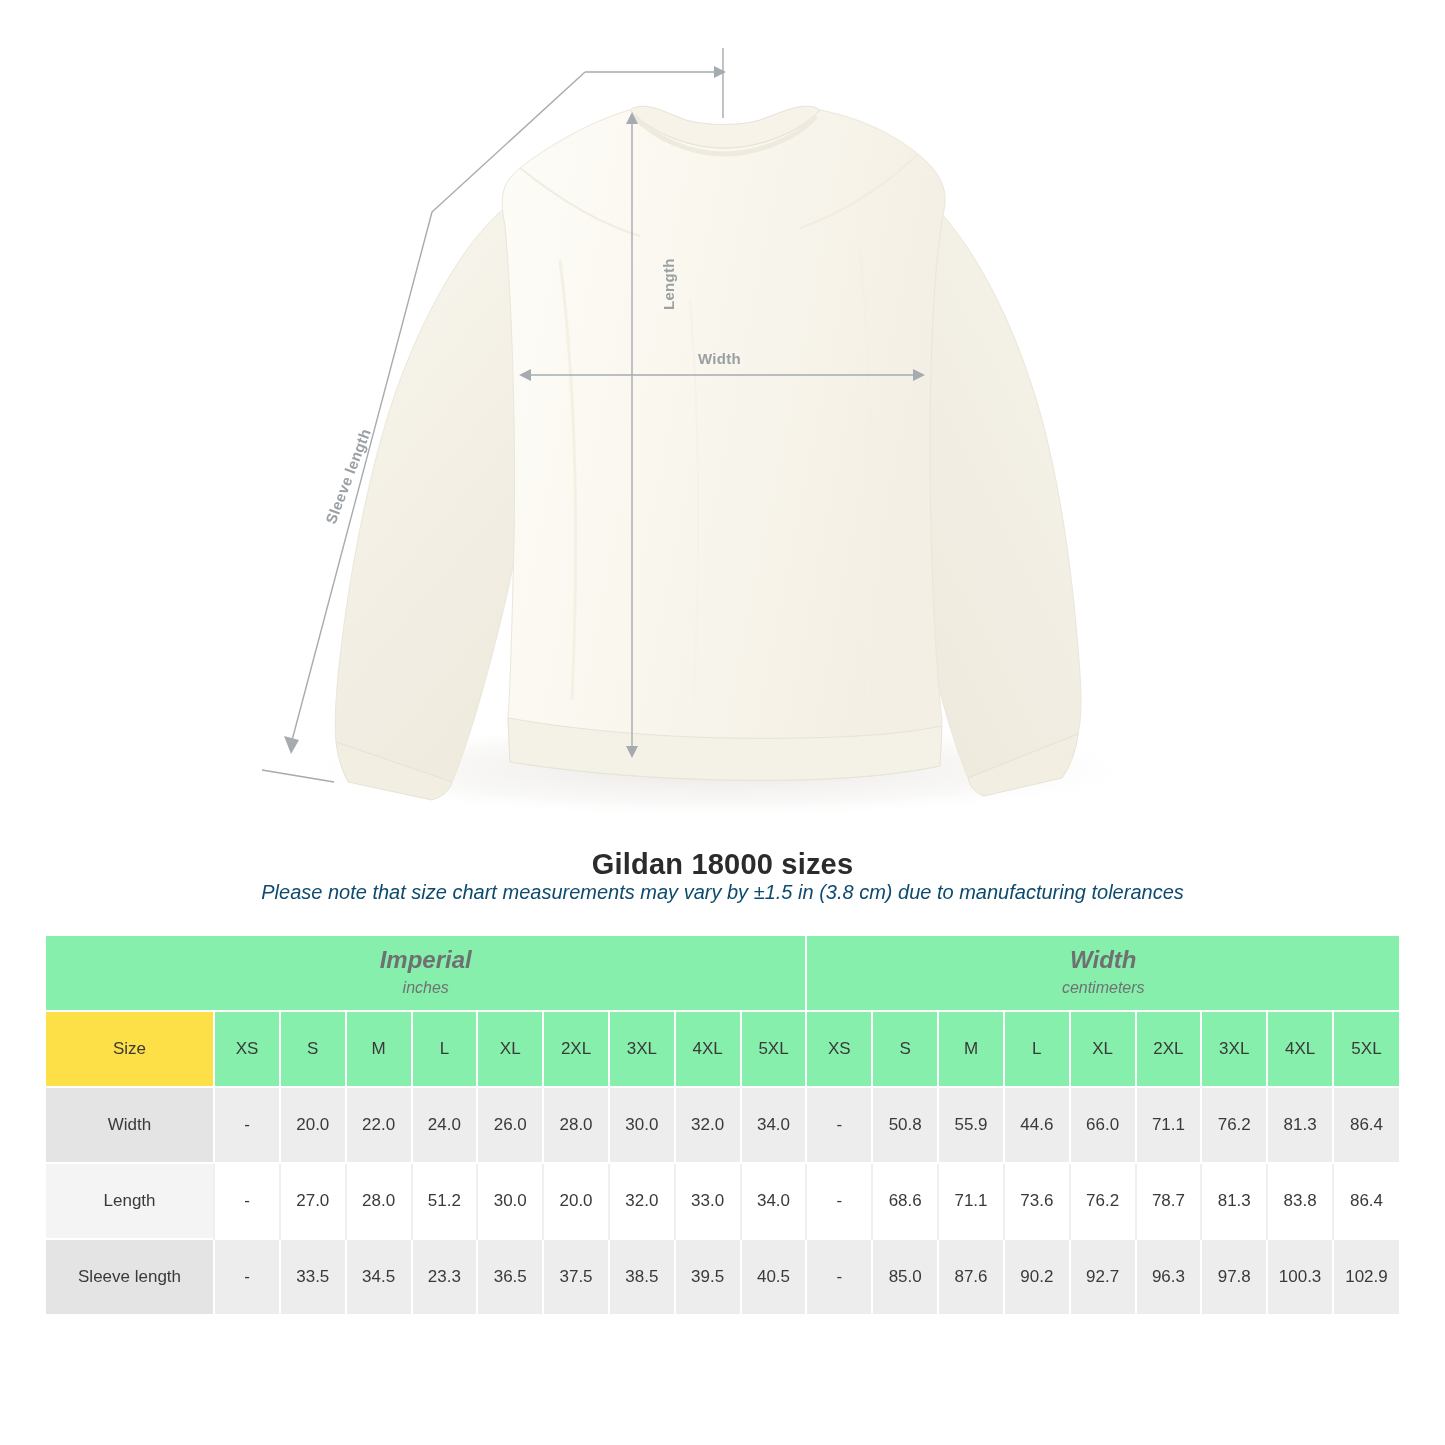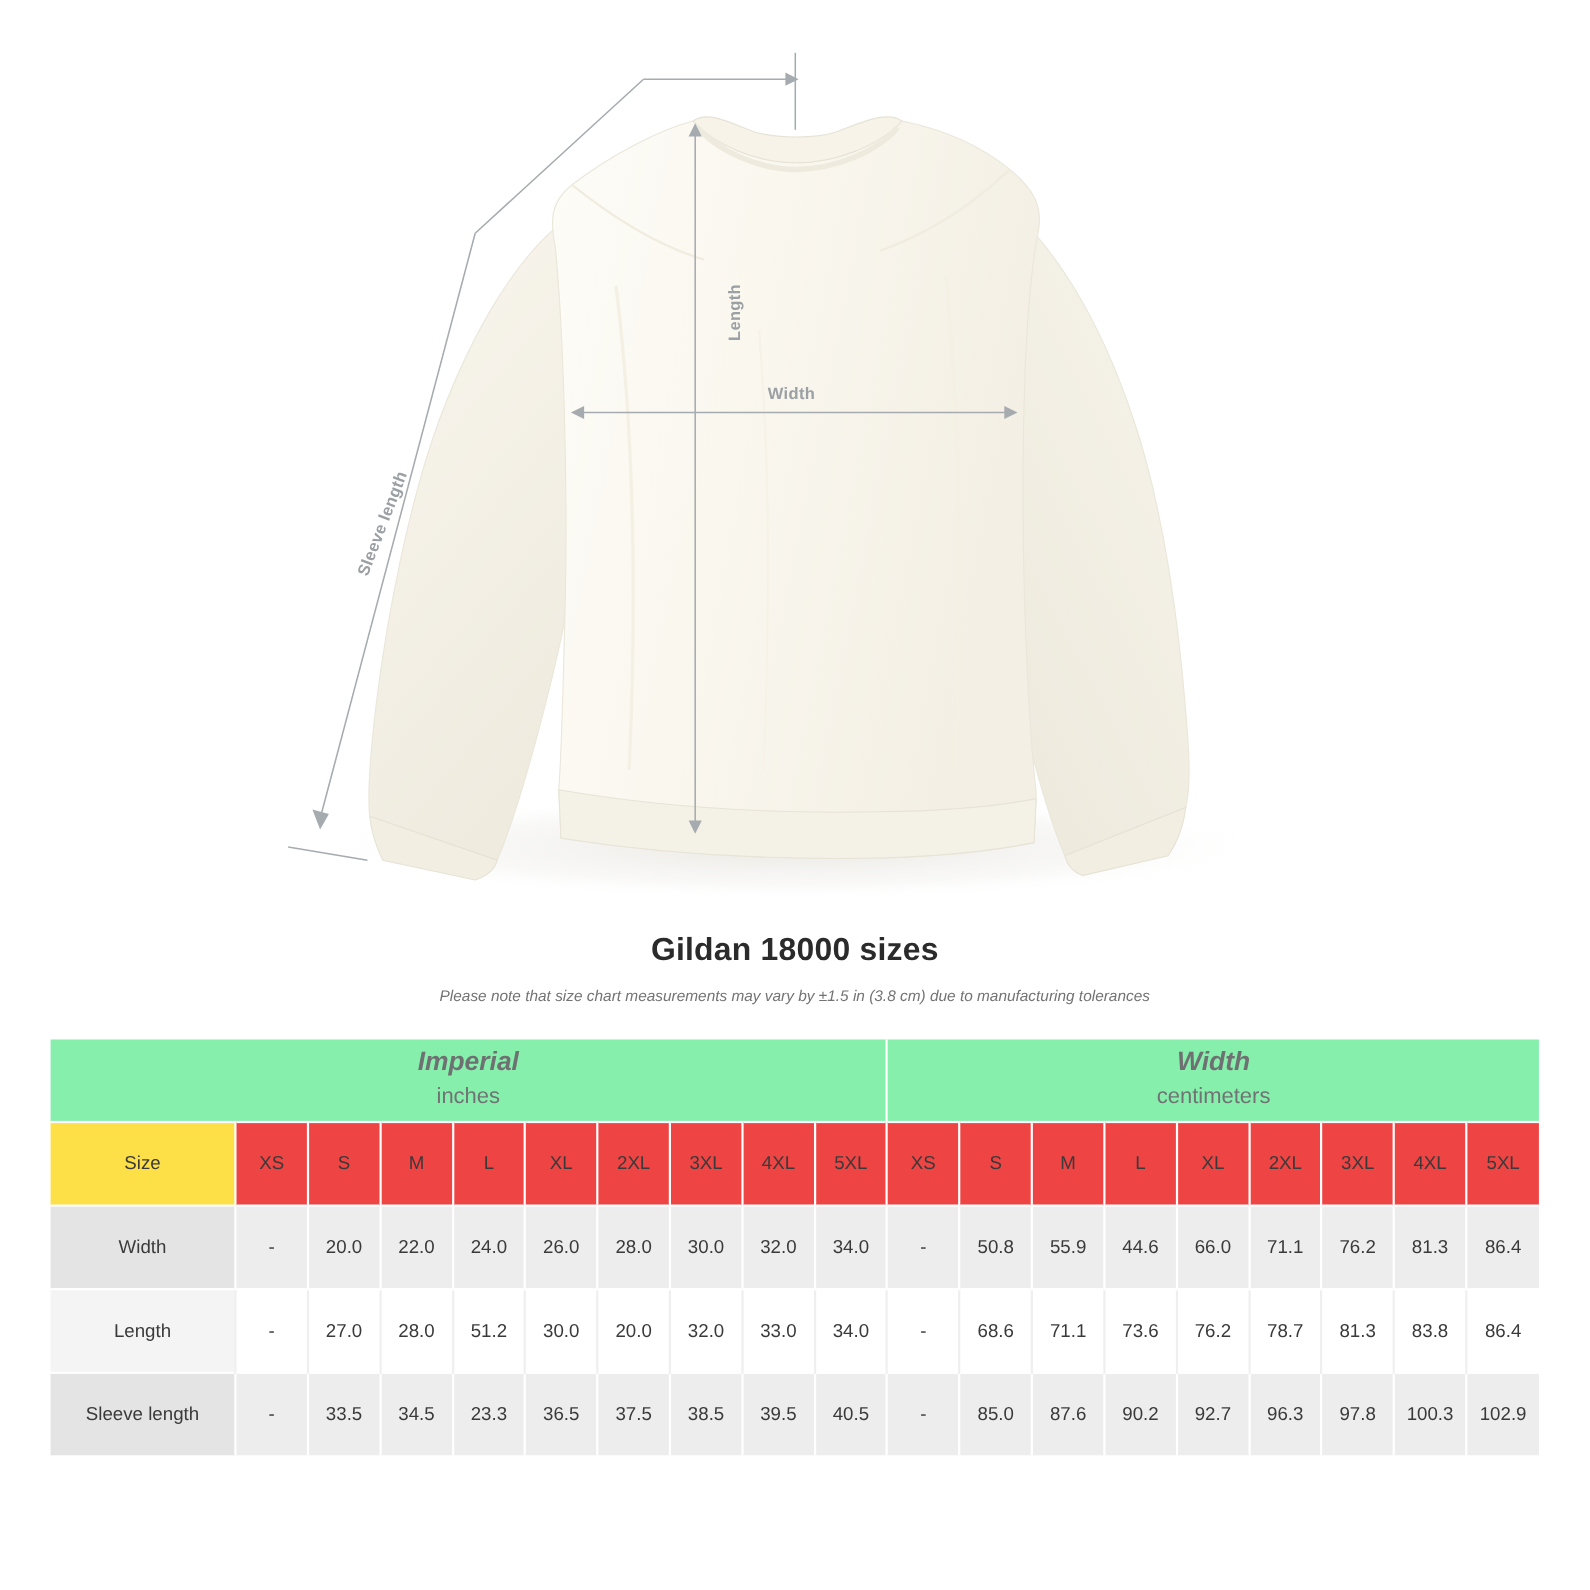--- a/index.html
+++ b/index.html
@@ -56,24 +56,23 @@
     text-align: center;
     margin-top: 8px;
   }
   .chart-title {
     font-size: 29px;
     font-weight: bold;
     color: #2b2b2b;
     letter-spacing: 0.2px;
   }
   .chart-note {
-    margin-top: 16px;
-    font-size: 14px;
+    font-size: 20px;
     font-style: italic;
-    color: #737373;
+    color: #0c4a6e;
   }
 
   
   .table-wrap {
     margin: 32px 46px 0 46px;
     width: 1353px;
   }
   table.size-table {
     border-collapse: collapse;
     width: 100%;
@@ -94,27 +93,28 @@
     height: 112px;
   }
   .unit-name {
     font-size: 24px;
     font-style: italic;
     font-weight: bold;
     color: #6f7072;
     line-height: 1.25;
   }
   .unit-sub {
-    font-size: 20px;
+    font-size: 16px;
+    font-style: italic;
     color: #707274;
     line-height: 1.6;
   }
 
   .head-row td {
-    background: #ef4444;
+    background: #86efac;
     font-weight: bold;
     font-size: 17px;
     color: #2f2f2f;
   }
   .head-row td.rowlabel {
     background: #fde047;
   }
 
   tr.band-a td { background: #ededed; }
   tr.band-b td { background: #ffffff; }

